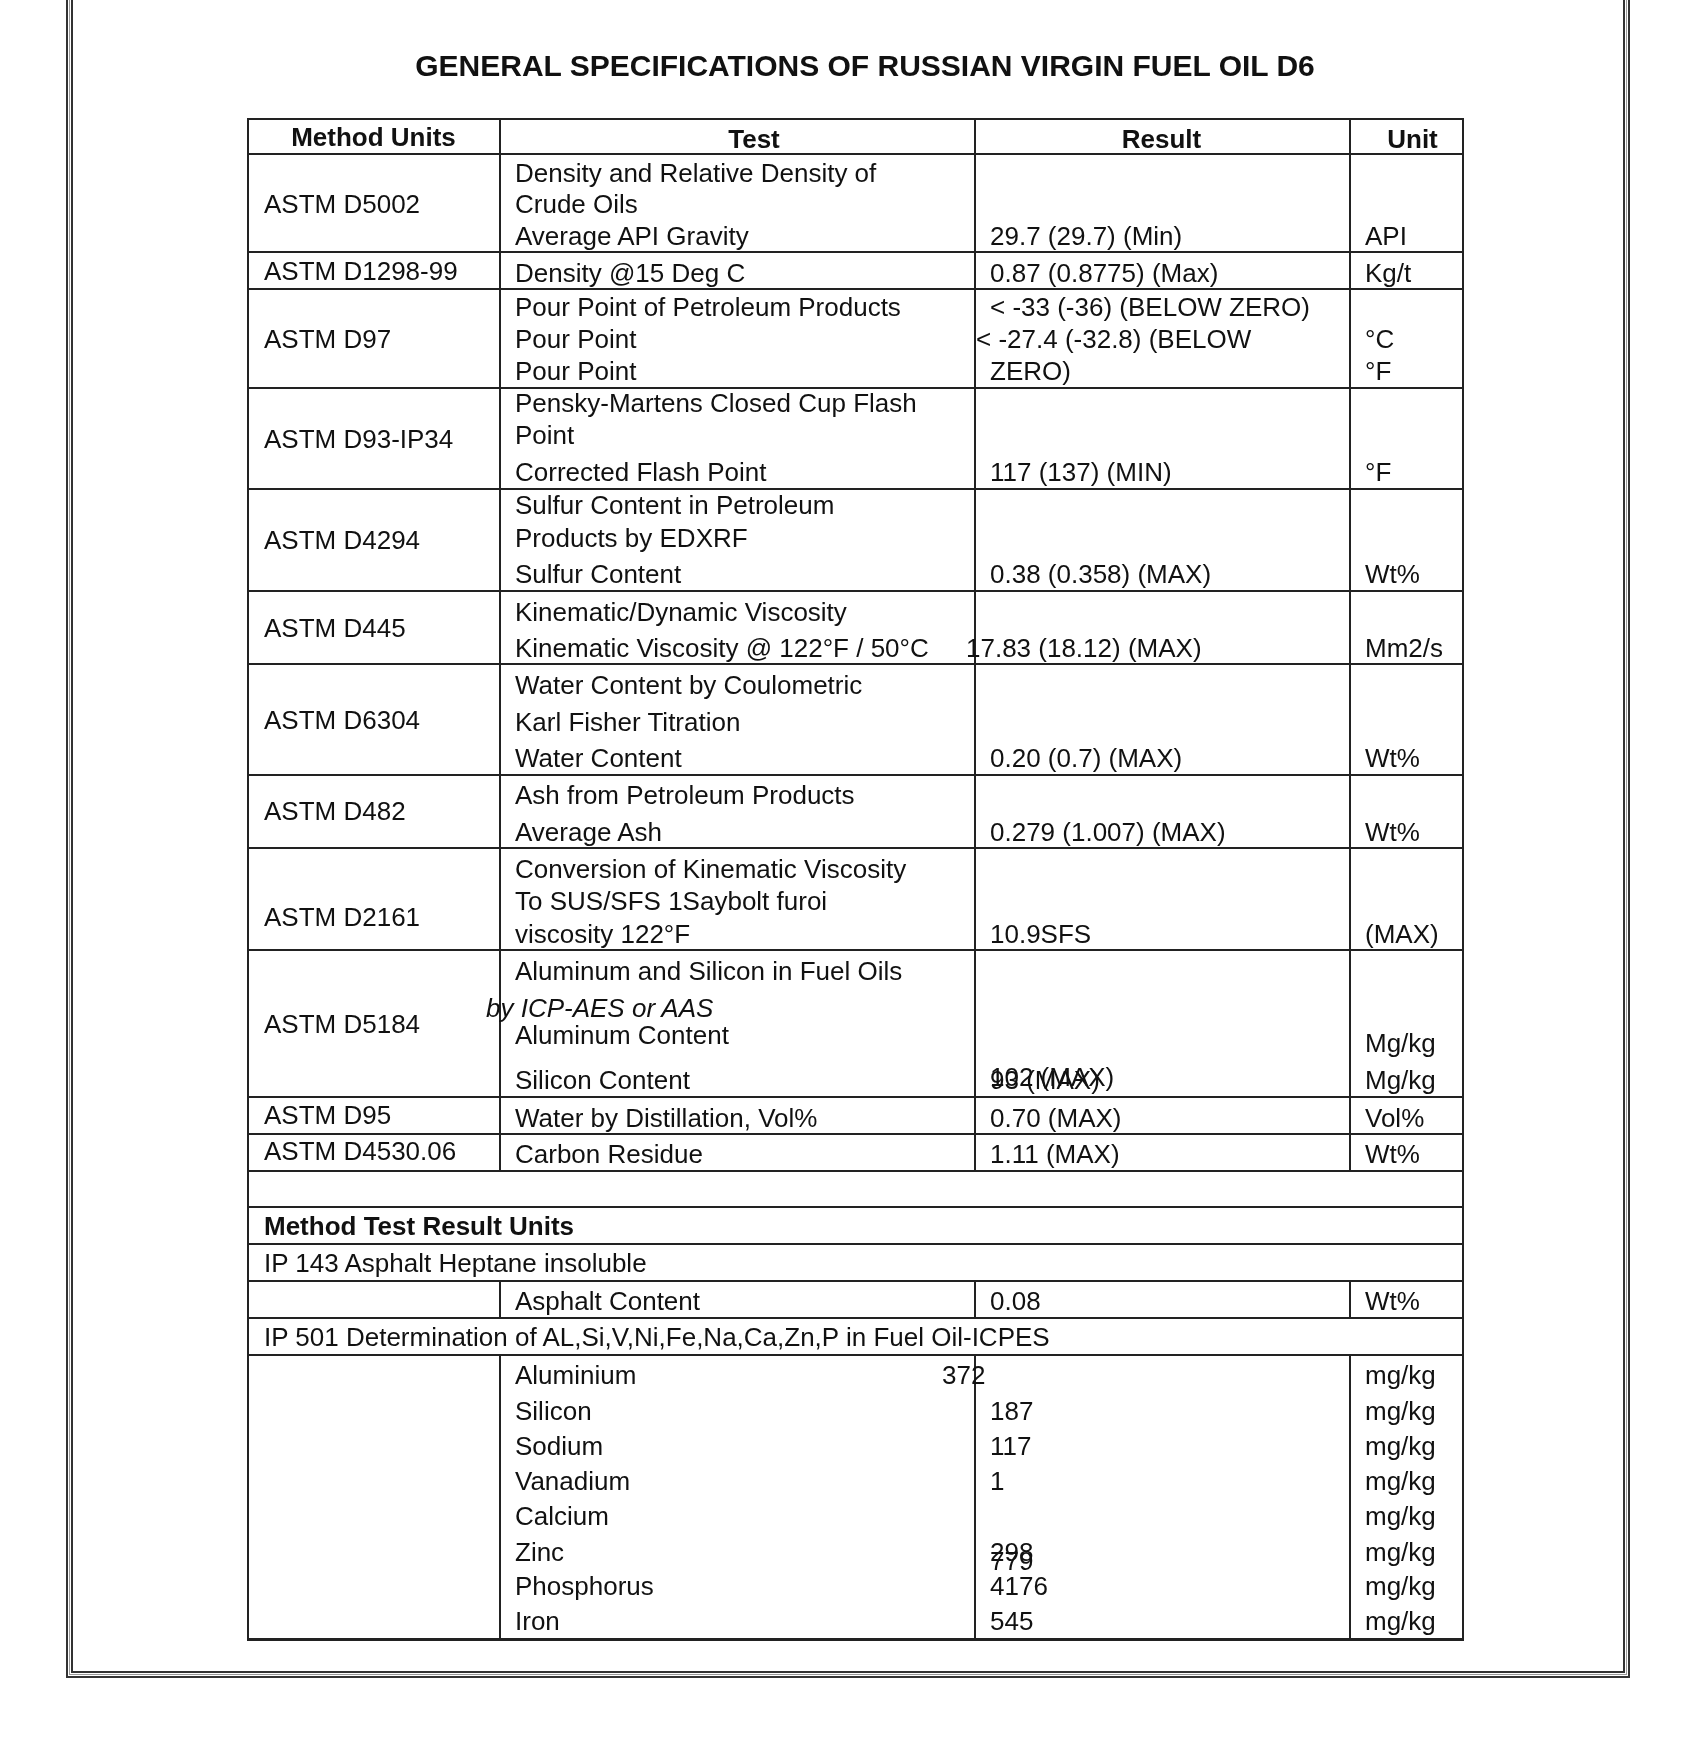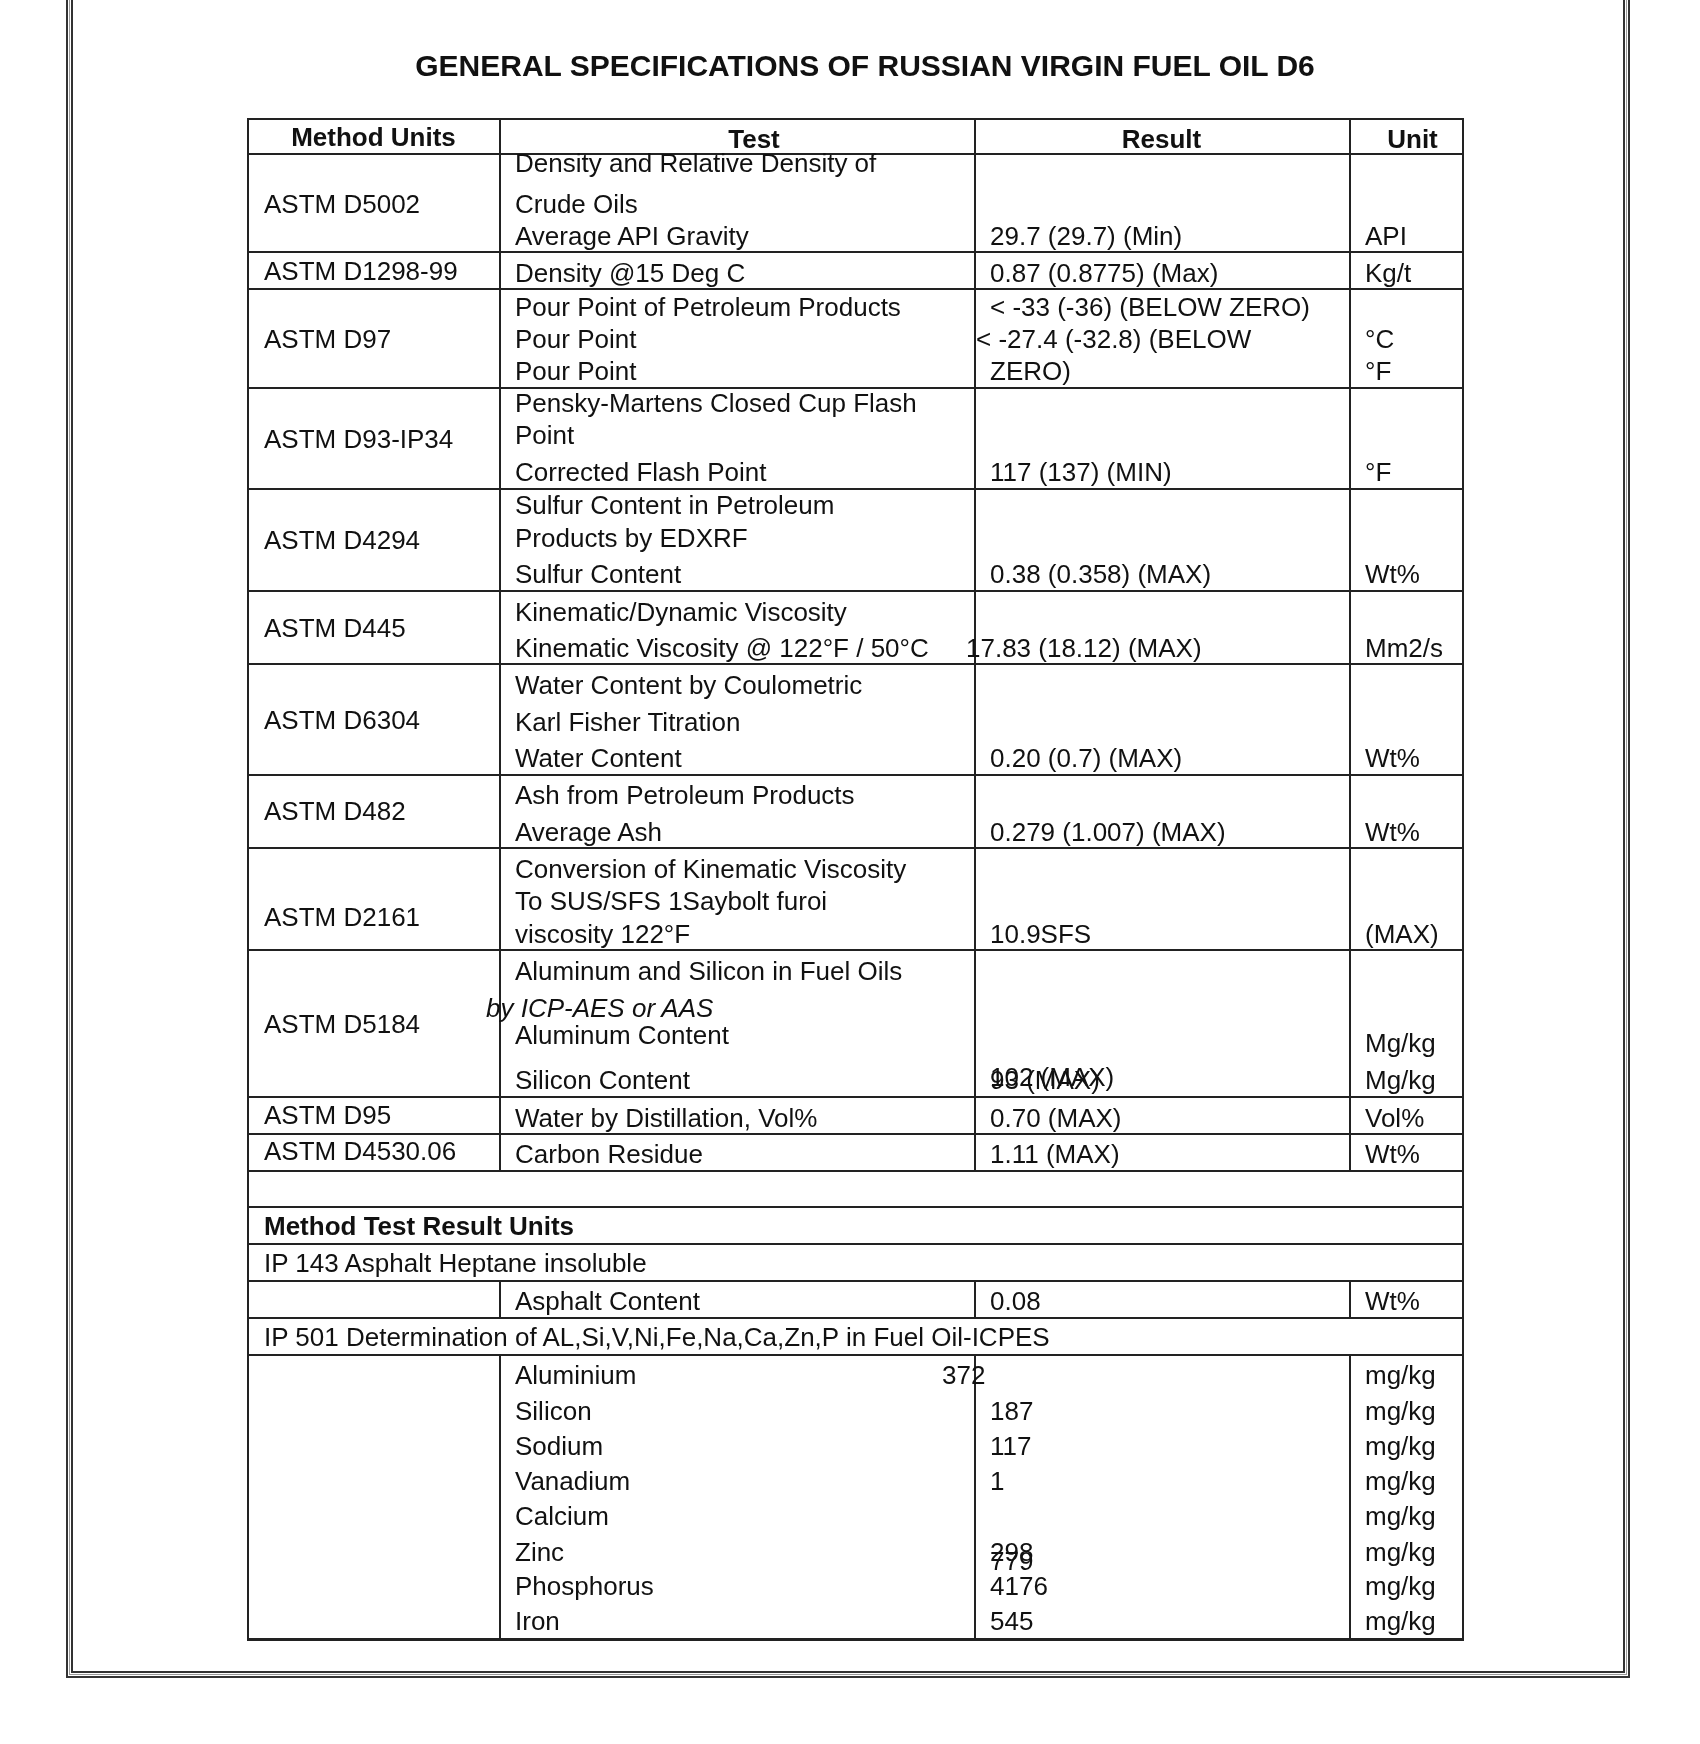--- a/index.html
+++ b/index.html
@@ -72,21 +72,21 @@
 
 <div>
   <div class="t b" style="left:248px;width:251px;top:122px;text-align:center;">Method Units</div>
   <div class="t b" style="left:499px;width:510px;top:124px;text-align:center;">Test</div>
   <div class="t b" style="left:974px;width:375px;top:124px;text-align:center;">Result</div>
   <div class="t b" style="left:1349px;width:113px;top:124px;text-align:center;padding-left:14px;box-sizing:border-box;">Unit</div>
 </div>
 
 <div>
   <div class="t" style="left:264px;top:189px;">ASTM D5002</div>
-  <div class="t" style="left:515px;top:148px;">Density and Relative Density of</div>
+  <div class="t" style="left:515px;top:158px;">Density and Relative Density of</div>
   <div class="t" style="left:515px;top:189px;">Crude Oils</div>
   <div class="t" style="left:515px;top:221px;">Average API Gravity</div>
   <div class="t" style="left:990px;top:221px;">29.7 (29.7) (Min)</div>
   <div class="t" style="left:1365px;top:221px;">API</div>
 </div>
 
 <div>
   <div class="t" style="left:264px;top:256px;">ASTM D1298-99</div>
   <div class="t" style="left:515px;top:258px;">Density @15 Deg C</div>
   <div class="t" style="left:990px;top:258px;">0.87 (0.8775) (Max)</div>

